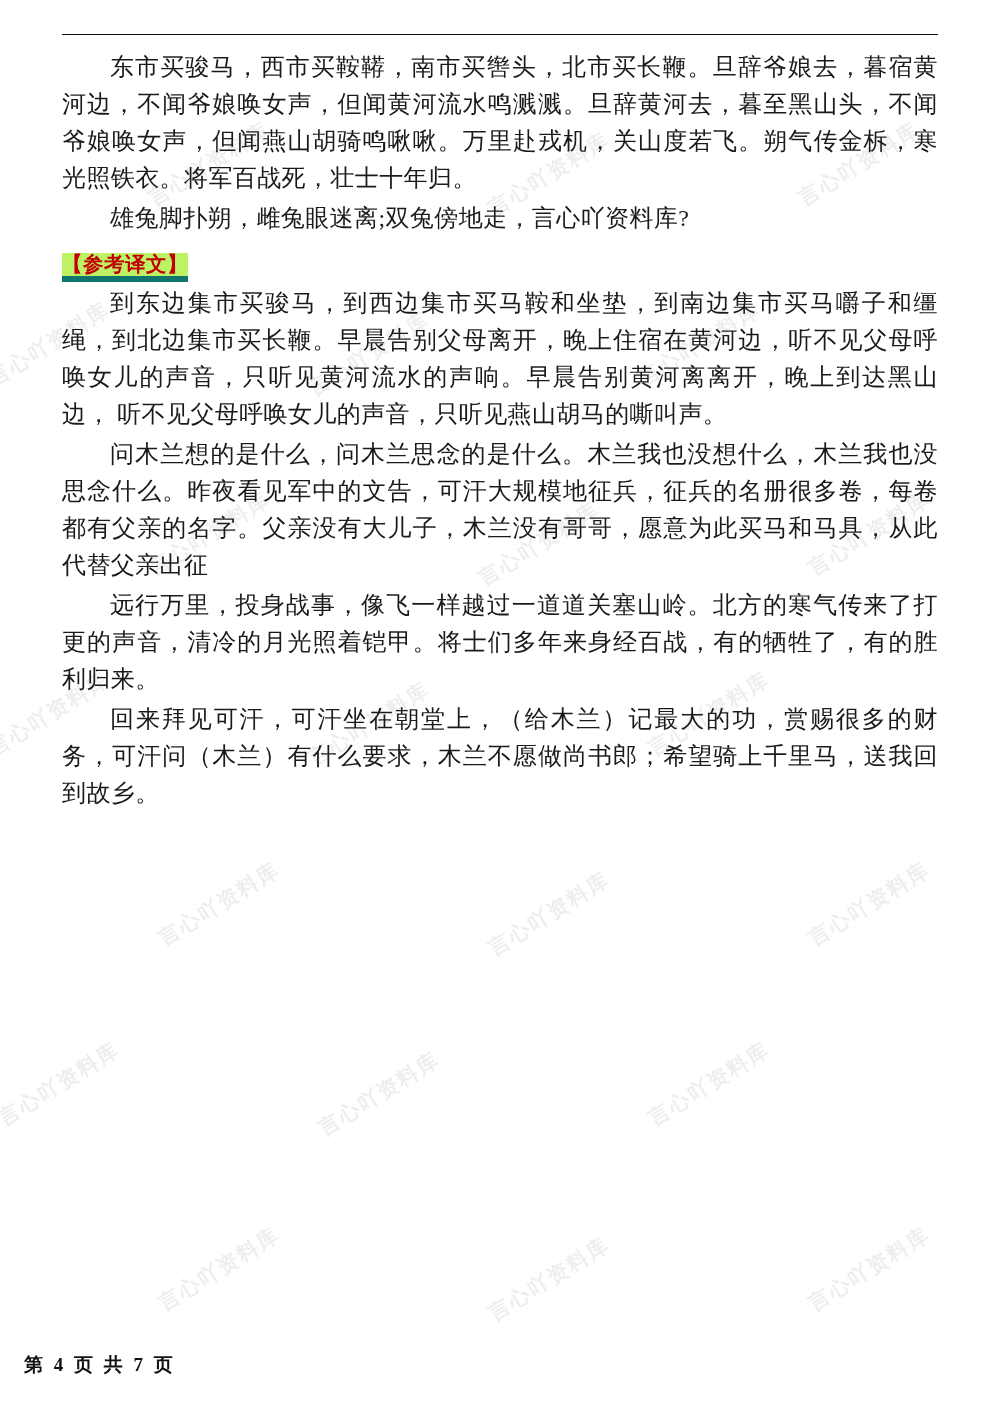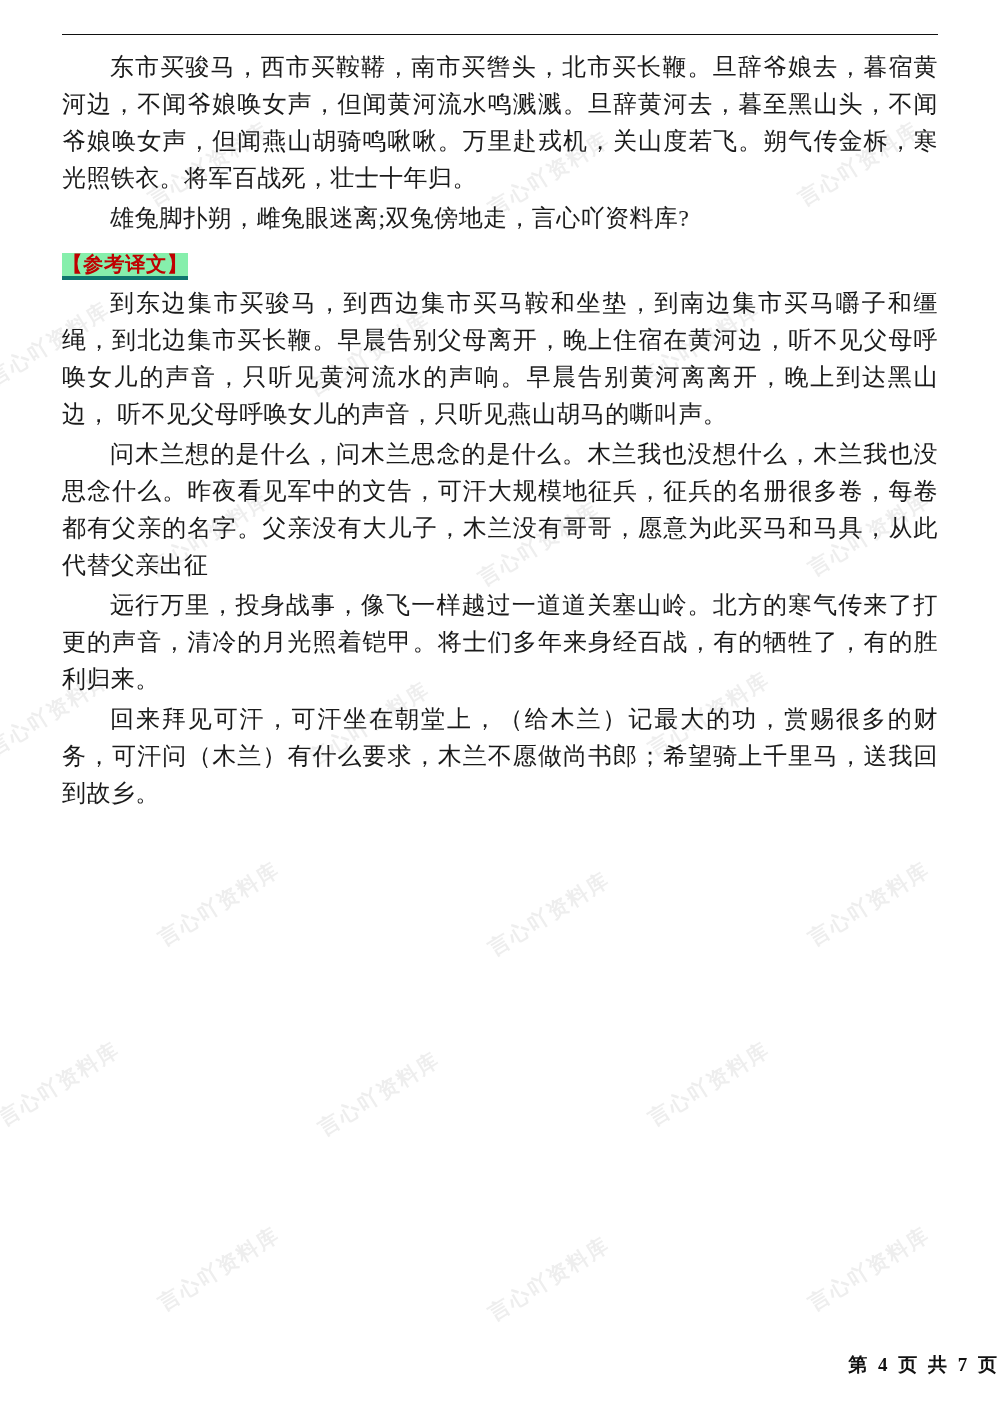--- a/index.html
+++ b/index.html
@@ -59,36 +59,37 @@
     margin: 10px 0 4px 0;
     font-size: 20.5px;
     line-height: 34px;
     font-weight: bold;
     color: #c00000;
     font-family: "Liberation Serif", serif;
     letter-spacing: 0.5px;
     text-indent: 0;
   }
   .section-head .hl {
-    background: #86efac;
-    border-bottom: 4px solid #0f766e;
+    background: #bef264;
+    border-bottom: 6px solid #0f766e;
     padding-bottom: 1px;
   }
   .footer {
     position: absolute;
     left: 0;
     right: 0;
     bottom: 36px;
-    text-align: right;
+    text-align: left;
     font-family: "Liberation Serif", serif;
     font-size: 19px;
     font-weight: bold;
     letter-spacing: 3px;
     color: #111;
     z-index: 1;
+    padding-left: 24px;
   }
 </style>
 </head>
 <body>
 
 <div class="page">
 
   <div class="watermarks">
     <div class="wm" style="left:140px;  top:150px;">言心吖资料库</div>
     <div class="wm" style="left:480px;  top:160px;">言心吖资料库</div>

